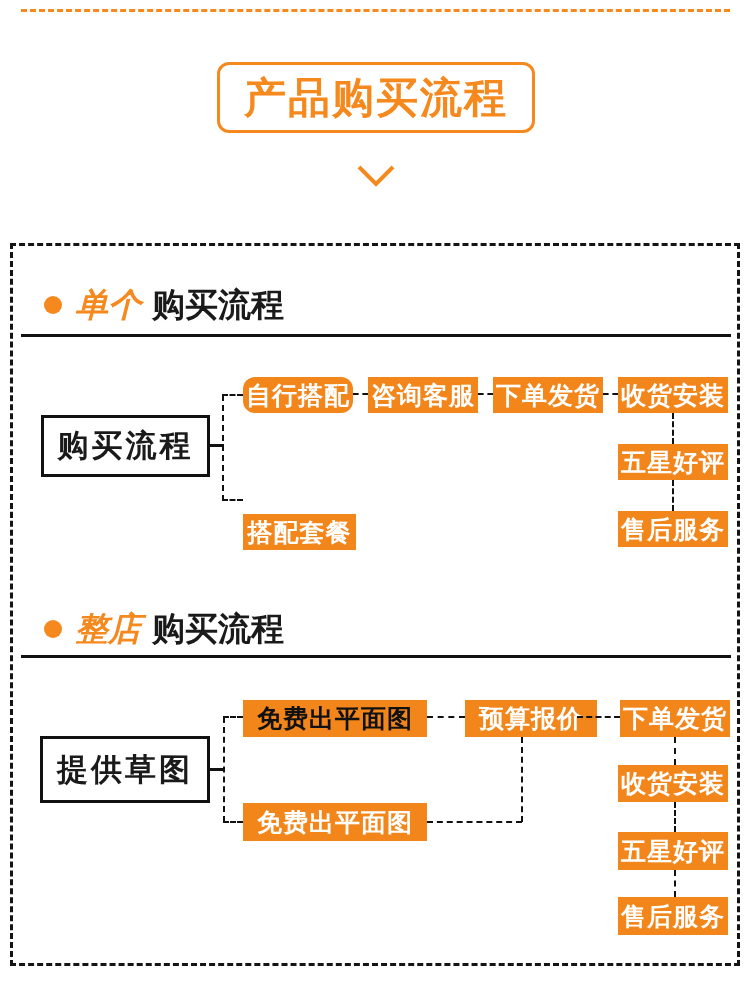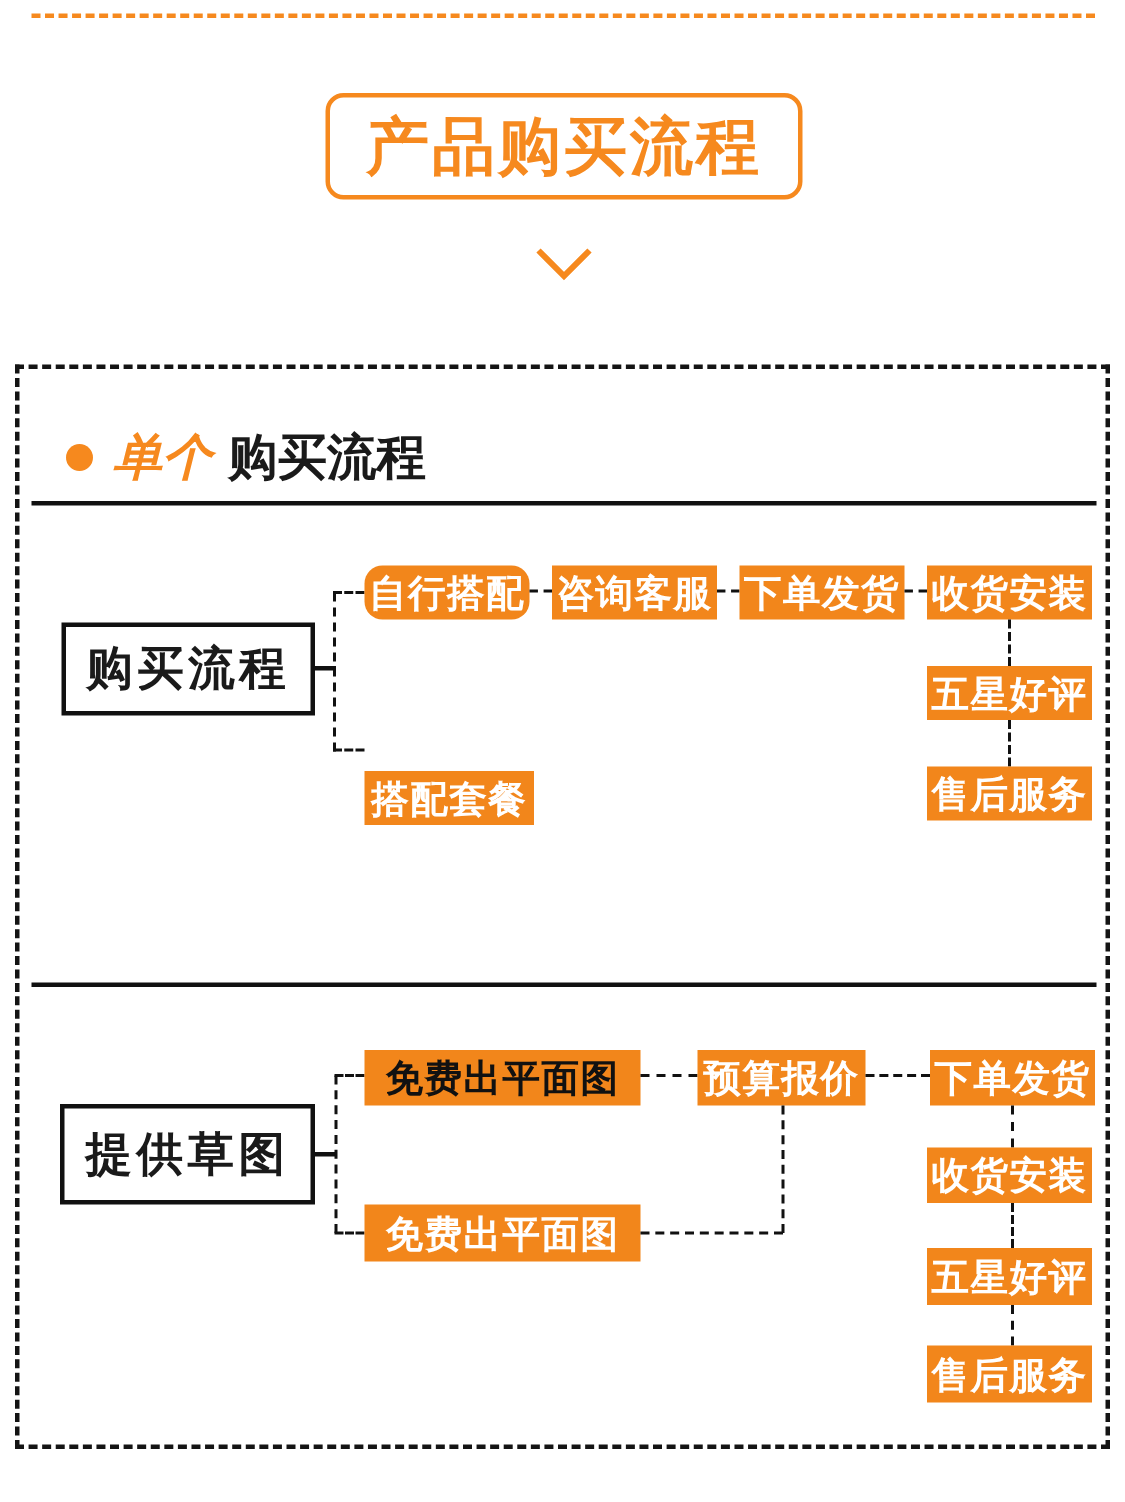--- a/index.html
+++ b/index.html
@@ -95,35 +95,41 @@
   </div>
   <div class="vdash" style="left:672px; top:480px; height:31px;"></div>
   <div class="node" style="left:618px; top:511px; width:110px; height:36px;">
     <span>售后服务</span>
   </div>
 
   <div class="node" style="left:243px; top:482px; width:113px; height:36px;margin-top:32px;">
     <span>搭配套餐</span>
   </div>
 
+  <div class="section-head" style="left:44px; top:611px; height:36px;">
+    <div class="bullet"></div>
+    <div class="sec-title">
+      <span class="hl">整店</span><span>购买流程</span>
+    </div>
+  </div>
   <div class="sec-underline" style="top:655px;"></div>
 
   <div class="root-box" style="left:40px; top:736px; width:170px; height:67px;">
     <span>提供草图</span>
   </div>
   <div class="hline-solid" style="left:209px; top:768px; width:15px;"></div>
   <div class="vdash" style="left:223px; top:717px; height:105px;"></div>
   <div class="hdash" style="left:223px; top:716px; width:20px;"></div>
   <div class="hdash" style="left:223px; top:821px; width:20px;"></div>
 
   <div class="node dark-text" style="left:243px; top:700px; width:184px; height:37px;">
     <span>免费出平面图</span>
   </div>
   <div class="hdash" style="left:427px; top:716px; width:38px;"></div>
-  <div class="node" style="left:465px; top:700px; width:112px; height:37px;align-items:center;">
+  <div class="node" style="left:465px; top:700px; width:132px; height:37px;align-items:center;">
     <span>预算报价</span>
   </div>
   <div class="hdash" style="left:577px; top:716px; width:43px;"></div>
   <div class="node" style="left:620px; top:700px; width:110px; height:37px;">
     <span>下单发货</span>
   </div>
 
   <div class="node" style="left:243px; top:803px; width:184px; height:38px;">
     <span>免费出平面图</span>
   </div>

